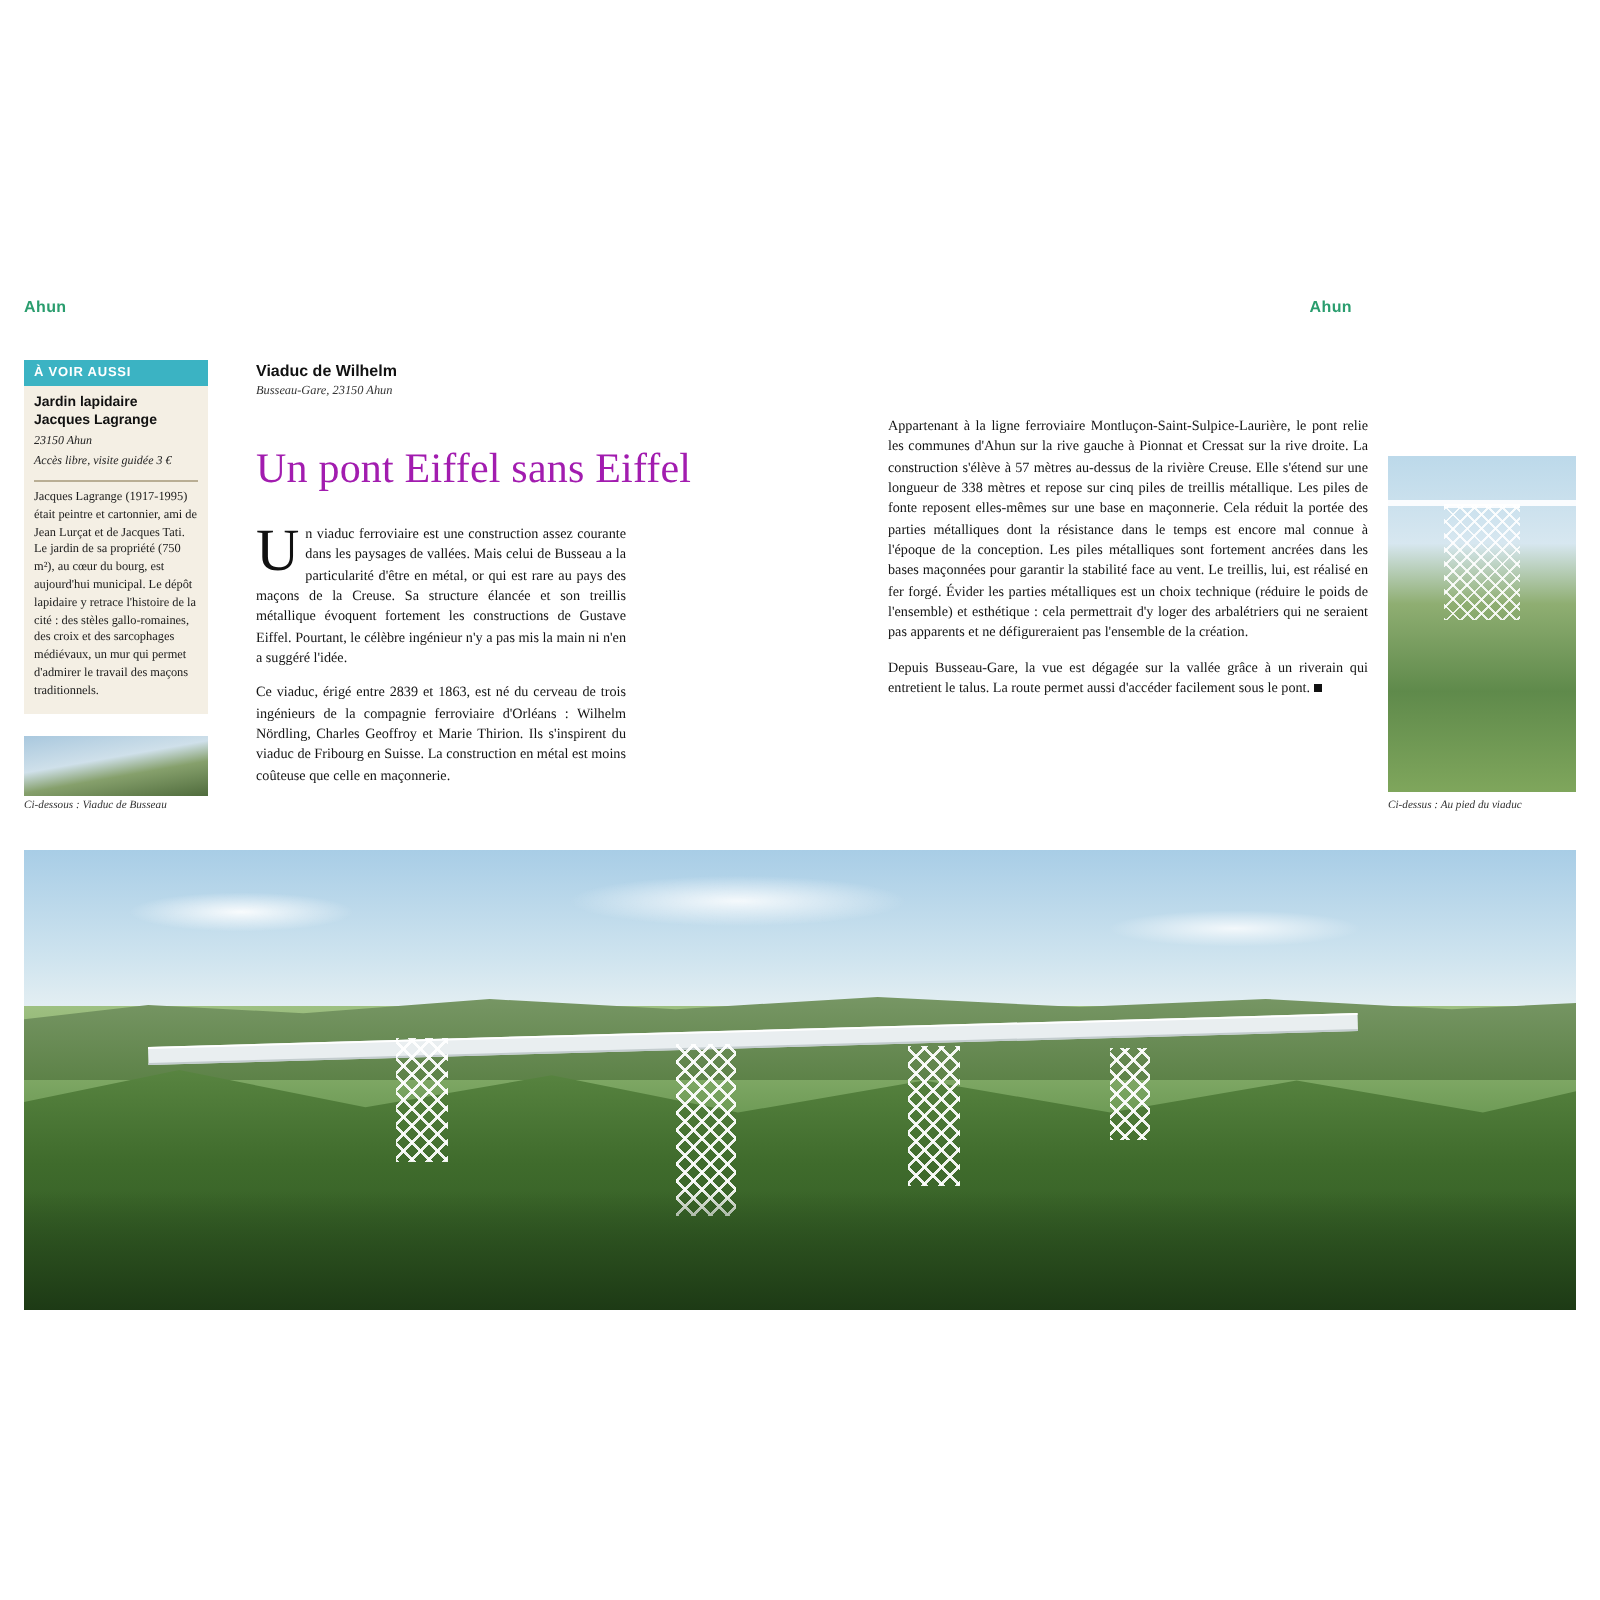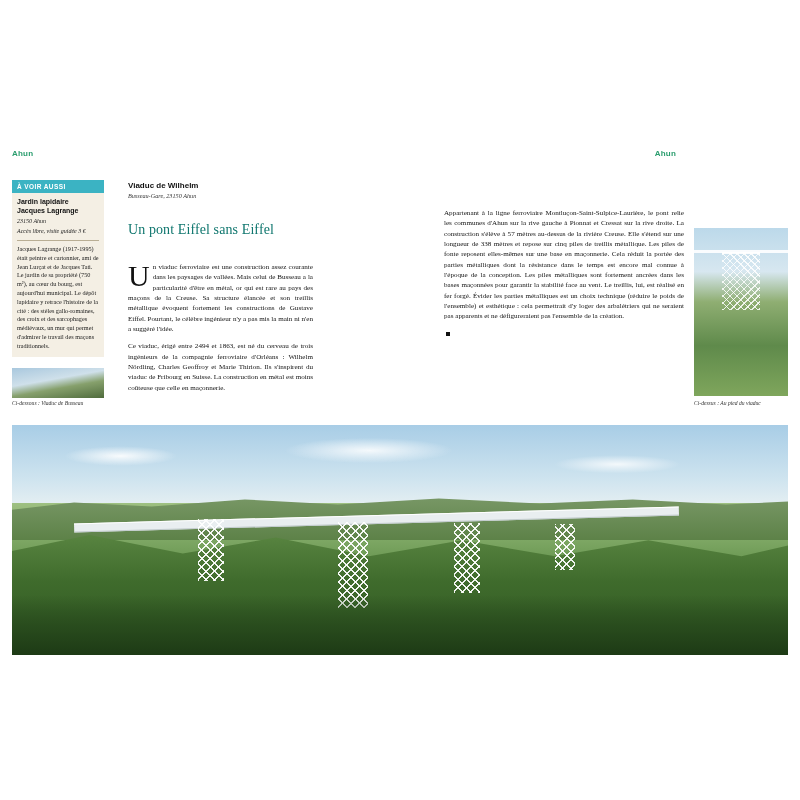--- a/index.html
+++ b/index.html
@@ -130,22 +130,22 @@
     font-style: italic;
     font-size: 6.2px;
     color: #333;
   }
   .art-title {
     position: absolute;
     left: 128px;
     top: 222px;
     width: 310px;
     font-family: "Liberation Serif", serif;
-    font-size: 14px;
-    color: #0f766e;
+    font-size: 21px;
+    color: #a21caf;
     letter-spacing: 0.1px;
   }
 
   
   .col {
     position: absolute;
     font-family: "Liberation Serif", serif;
     font-size: 7.1px;
     line-height: 1.46;
     color: #141414;
@@ -290,26 +290,26 @@
   <div class="aside-caption">Ci-dessous : Viaduc de Busseau</div>
 
   <div class="art-kicker">Viaduc de Wilhelm</div>
   <div class="art-kicker-sub">Busseau-Gare, 23150 Ahun</div>
   <div class="art-title">Un pont Eiffel sans Eiffel</div>
 
   <div class="col col1">
     <p>
       <span class="dropcap">U</span><span>n viaduc ferroviaire est une construction assez courante dans les paysages de vallées. Mais celui de Busseau a la particularité d'être en métal, or qui est rare au pays des maçons de la Creuse. Sa structure élancée et son treillis métallique évoquent fortement les constructions de Gustave Eiffel. Pourtant, le célèbre ingénieur n'y a pas mis la main ni n'en a suggéré l'idée.</span>
     </p>
-    <p><span>Ce viaduc, érigé entre 2494 et 1863, est né du cerveau de trois ingénieurs de la compagnie ferroviaire d'Orléans : Wilhelm Nördling, Charles Geoffroy et Marie Thirion. Ils s'inspirent du viaduc de Fribourg en Suisse. La construction en métal est moins coûteuse que celle en maçonnerie.</span></p>
+    <p><span>Ce viaduc, érigé entre 2839 et 1863, est né du cerveau de trois ingénieurs de la compagnie ferroviaire d'Orléans : Wilhelm Nördling, Charles Geoffroy et Marie Thirion. Ils s'inspirent du viaduc de Fribourg en Suisse. La construction en métal est moins coûteuse que celle en maçonnerie.</span></p>
   </div>
 
   <div class="col col2">
     <p><span>Appartenant à la ligne ferroviaire Montluçon-Saint-Sulpice-Laurière, le pont relie les communes d'Ahun sur la rive gauche à Pionnat et Cressat sur la rive droite. La construction s'élève à 57 mètres au-dessus de la rivière Creuse. Elle s'étend sur une longueur de 338 mètres et repose sur cinq piles de treillis métallique. Les piles de fonte reposent elles-mêmes sur une base en maçonnerie. Cela réduit la portée des parties métalliques dont la résistance dans le temps est encore mal connue à l'époque de la conception. Les piles métalliques sont fortement ancrées dans les bases maçonnées pour garantir la stabilité face au vent. Le treillis, lui, est réalisé en fer forgé. Évider les parties métalliques est un choix technique (réduire le poids de l'ensemble) et esthétique : cela permettrait d'y loger des arbalétriers qui ne seraient pas apparents et ne défigureraient pas l'ensemble de la création.</span></p>
-    <p><span class="endmark"></span></p>
+    <p><span>Depuis Busseau-Gare, la vue est dégagée sur la vallée grâce à un riverain qui entretient le talus. La route permet aussi d'accéder facilement sous le pont.</span><span class="endmark"></span></p>
   </div>
 
   <div class="photo-right">
     <div class="deck"></div>
     <div class="tower"></div>
   </div>
   <div class="photo-caption-right">Ci-dessus : Au pied du viaduc</div>
 
   <div class="photo-main">
     <div class="sky"></div>

